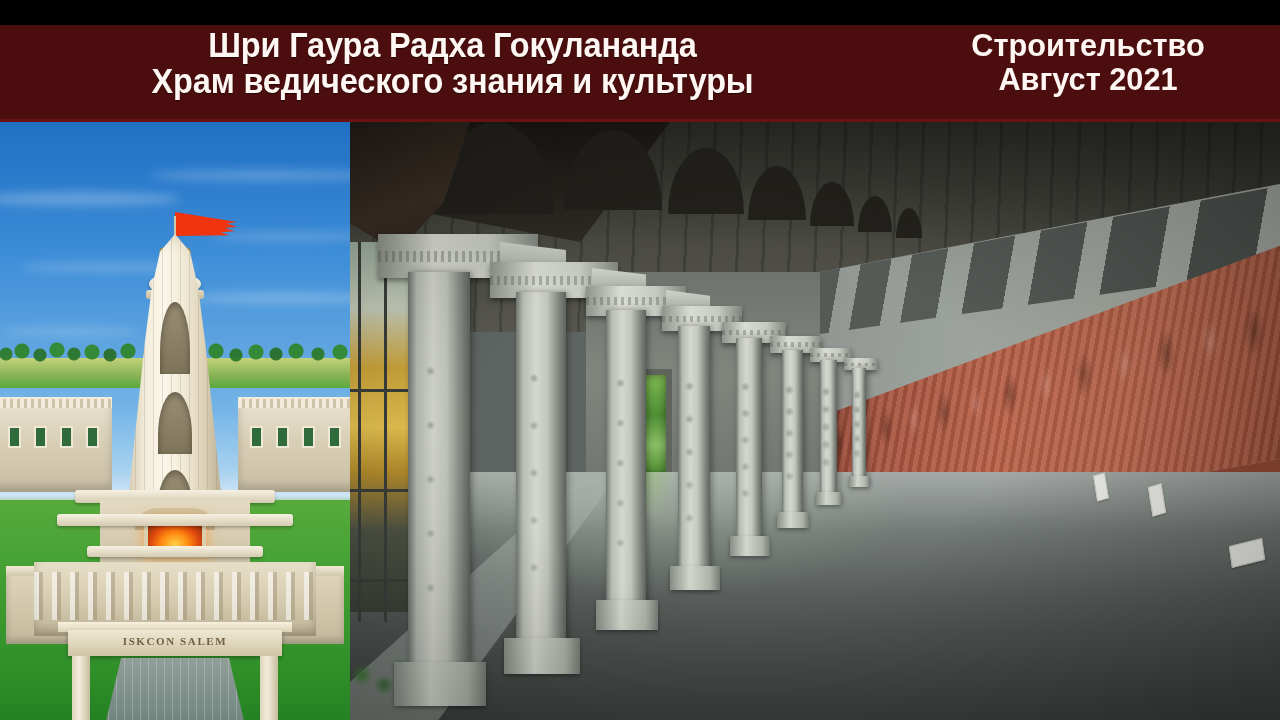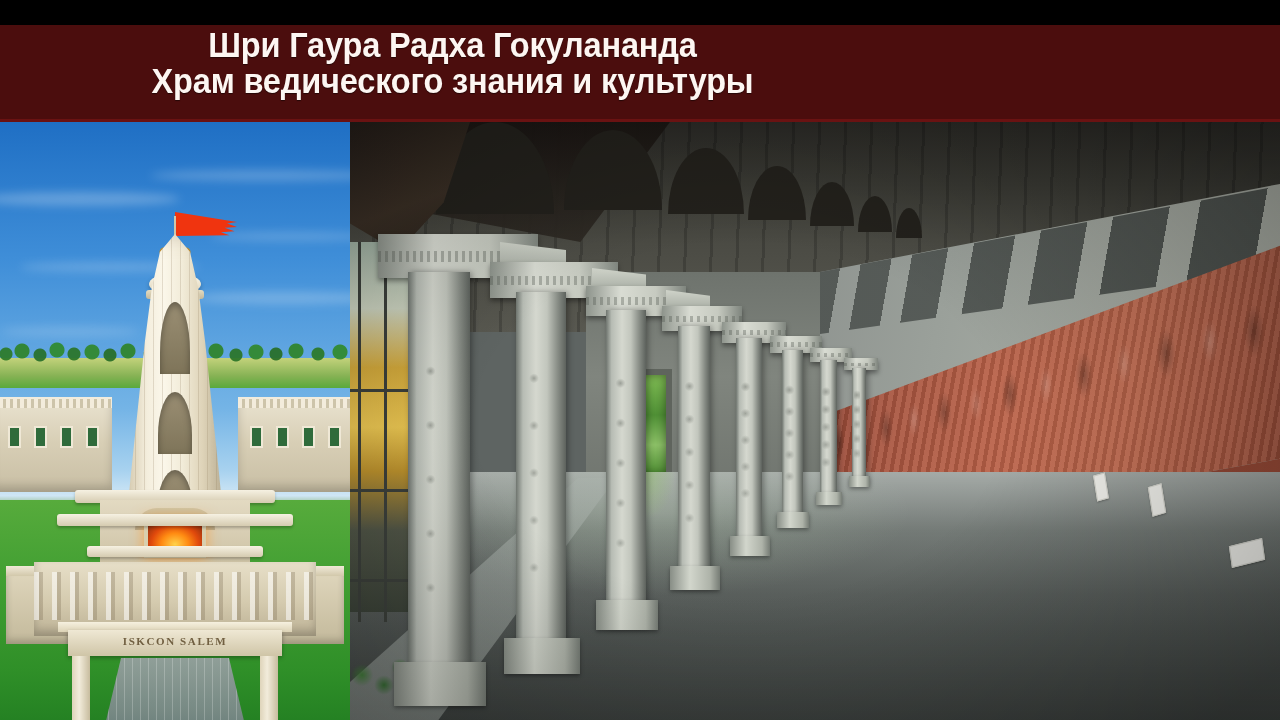--- a/index.html
+++ b/index.html
@@ -492,20 +492,24 @@
 </head>
 <body>
 
 <div id="root">
 
   <div class="header">
     <div class="title-block">
       <div class="title-line1">Шри Гаура Радха Гокулананда</div>
       <div class="title-line2">Храм ведического знания и культуры</div>
     </div>
+    <div class="date-block">
+      <div class="date-line1">Строительство</div>
+      <div class="date-line2">Август 2021</div>
+    </div>
   </div>
 
   <div class="panels">
 
     <div class="left-panel">
       <div class="cloud c1"></div>
       <div class="cloud c2"></div>
       <div class="cloud c3"></div>
       <div class="cloud c4"></div>
       <div class="cloud c5"></div>

